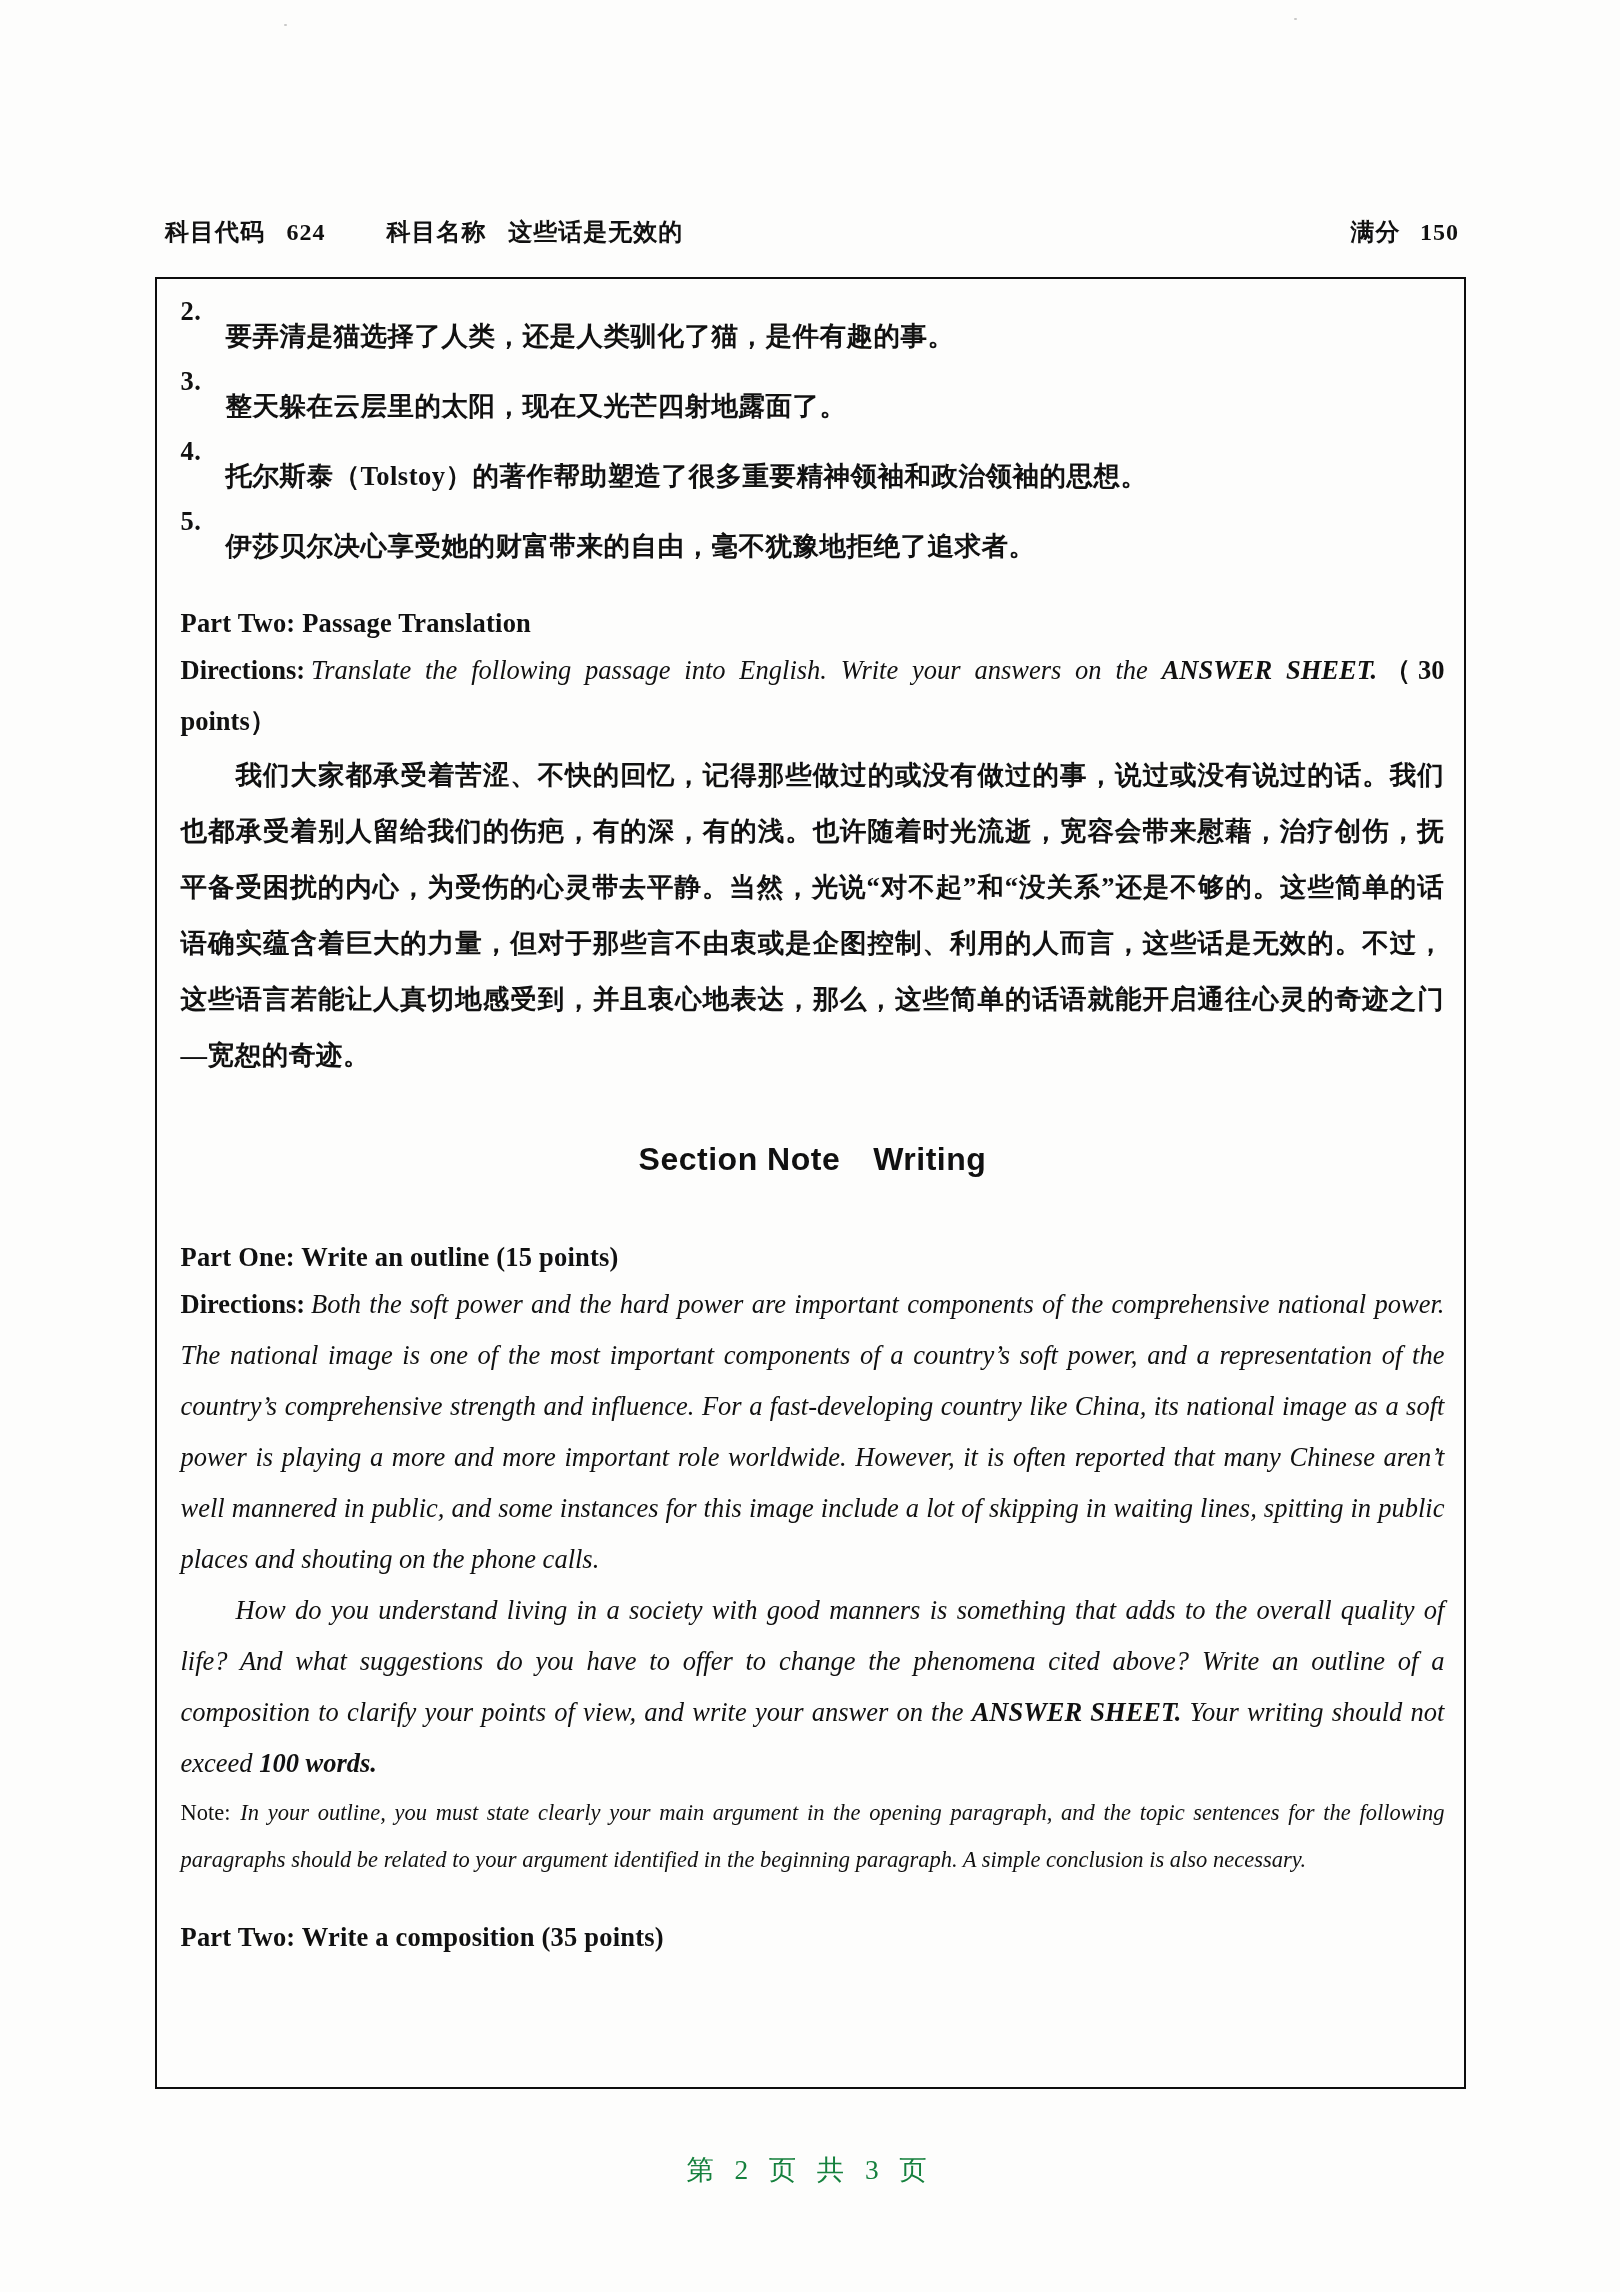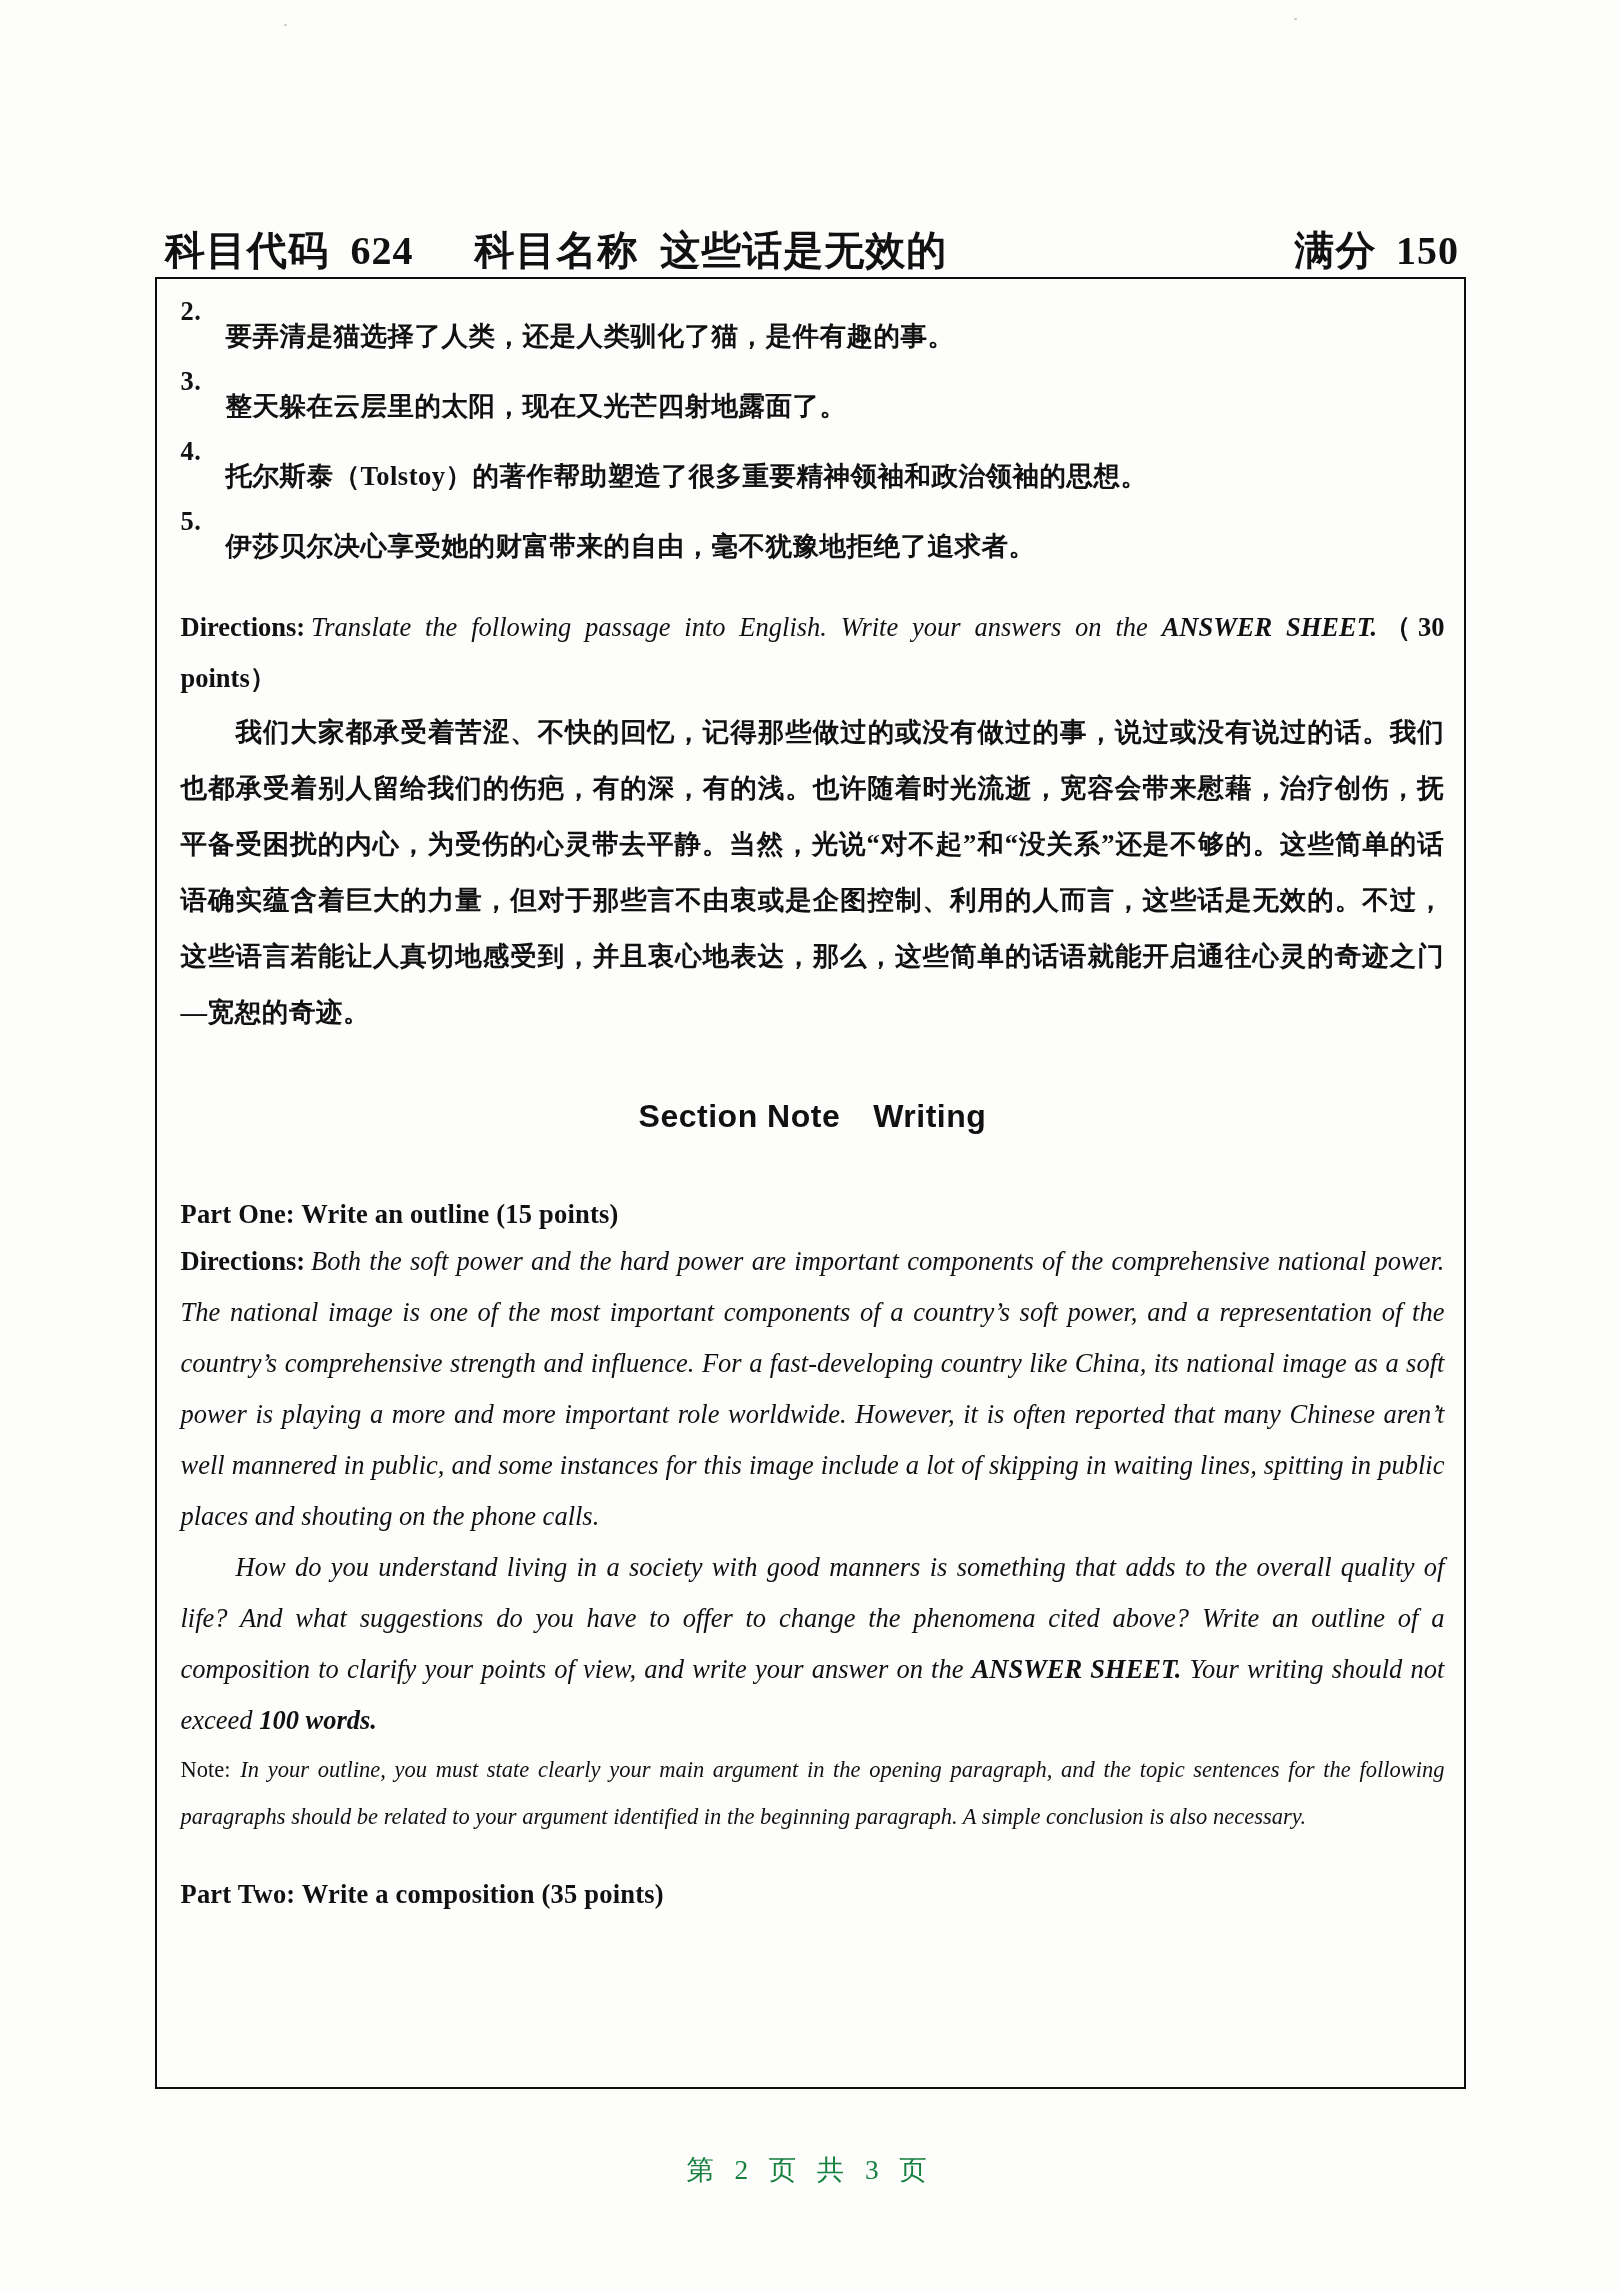--- a/index.html
+++ b/index.html
@@ -28,26 +28,26 @@
     position: absolute;
     width: 2.9px; height: 2.9px;
     background: #c9c9c9;
     border-radius: 50%;
   }
 
   
   .header-row {
     position: absolute;
     left: 165px;
-    top: 223px;
+    top: 216px;
     width: 1294px;
     display: flex;
     align-items: baseline;
     font-weight: bold;
-    font-size: 40px;
+    font-size: 24px;
     letter-spacing: 1px;
     white-space: nowrap;
   }
   .hdr-label { font-family: "Liberation Serif", serif; }
   .hdr-code  { margin-left: 21.6px; font-family: "Liberation Serif", serif; }
   .hdr-gap1  { width: 61px; }
   .hdr-name  { }
   .hdr-subject { margin-left: 21.6px; }
   .hdr-right { margin-left: auto; }
   .hdr-score { margin-left: 19.6px; }
@@ -206,20 +206,21 @@
           <span class="cn-text">托尔斯泰（Tolstoy）的著作帮助塑造了很多重要精神领袖和政治领袖的思想。</span>
         </li>
         <li class="cn-item">
           <span class="cn-num">5.</span>
           <span class="cn-text">伊莎贝尔决心享受她的财富带来的自由，毫不犹豫地拒绝了追求者。</span>
         </li>
       </ul>
 
       <div class="spacer-md"></div>
 
+      <div class="part-head">Part Two: Passage Translation</div>
 
       <div class="dir-para">
         <span class="dir-label">Directions:</span><span class="dir-body">Translate the following passage into English. Write your answers on the </span><span class="dir-body"><b>ANSWER SHEET.</b></span><span style="font-weight:bold;">（30 points）</span>
       </div>
 
       <div class="cn-passage">我们大家都承受着苦涩、不快的回忆，记得那些做过的或没有做过的事，说过或没有说过的话。我们也都承受着别人留给我们的伤疤，有的深，有的浅。也许随着时光流逝，宽容会带来慰藉，治疗创伤，抚平备受困扰的内心，为受伤的心灵带去平静。当然，光说“对不起”和“没关系”还是不够的。这些简单的话语确实蕴含着巨大的力量，但对于那些言不由衷或是企图控制、利用的人而言，这些话是无效的。不过，这些语言若能让人真切地感受到，并且衷心地表达，那么，这些简单的话语就能开启通往心灵的奇迹之门—宽恕的奇迹。</div>
 
       <div class="spacer-lg"></div>
 
       <div class="section-title">

